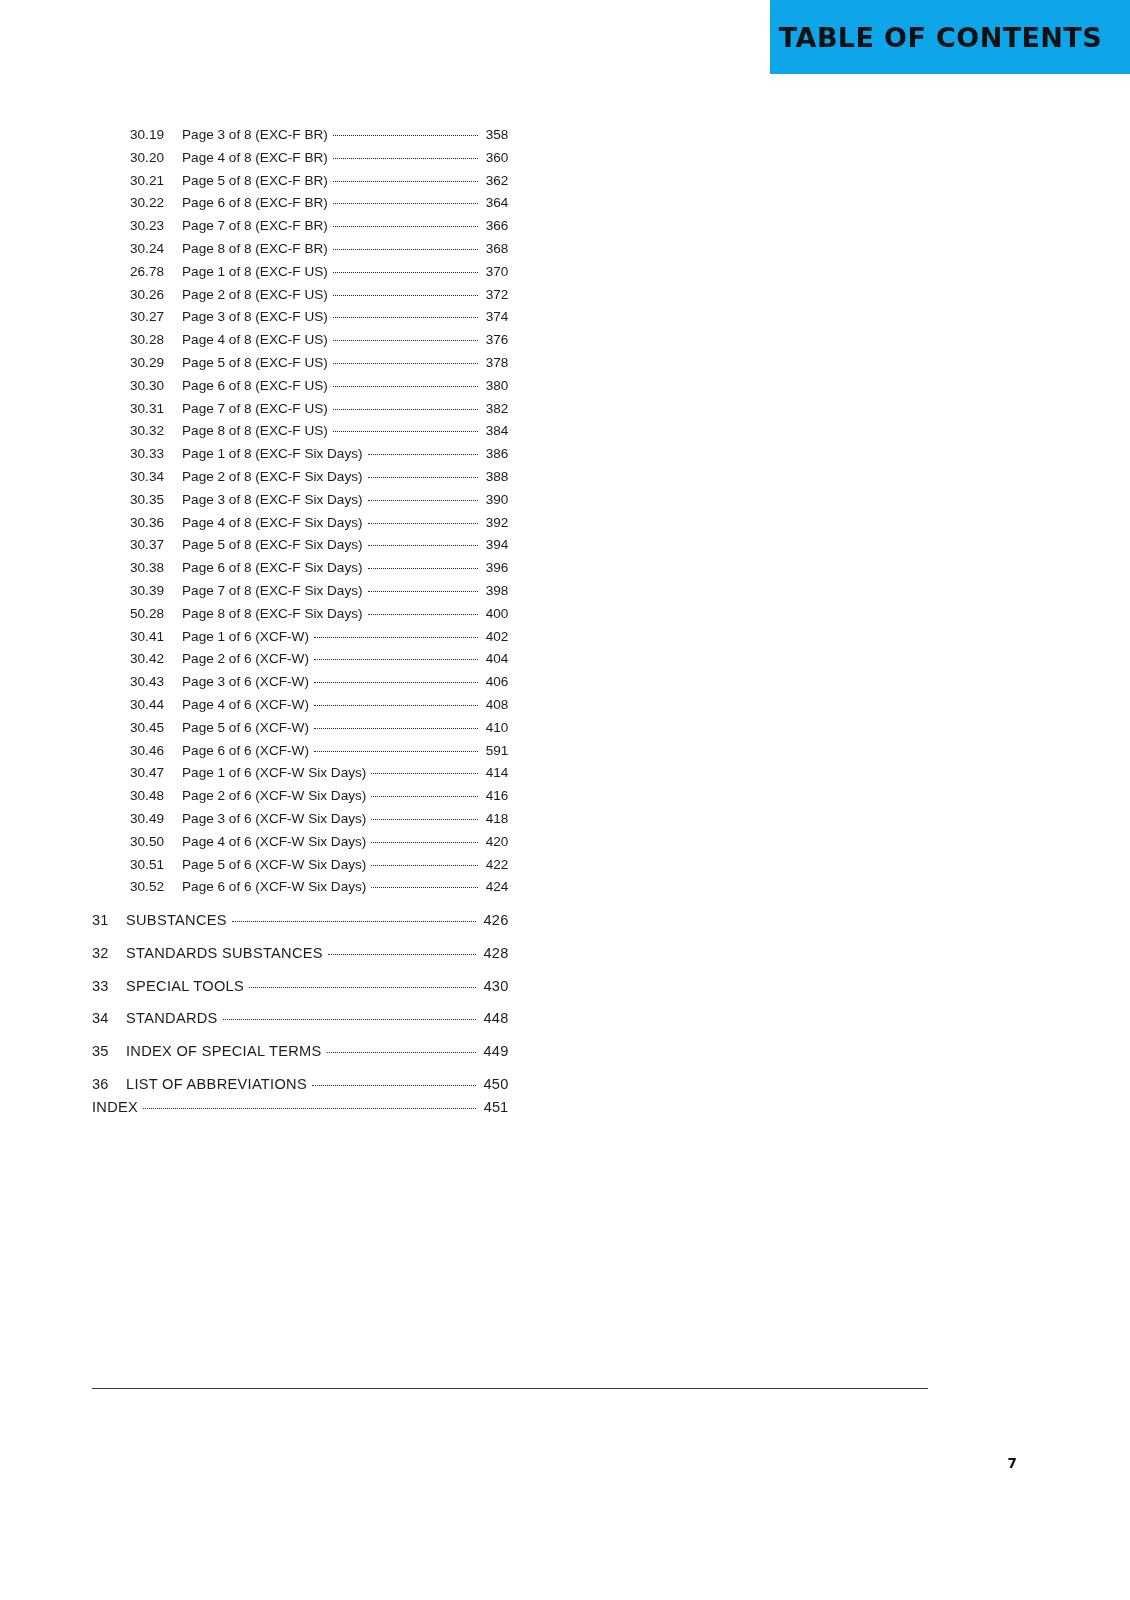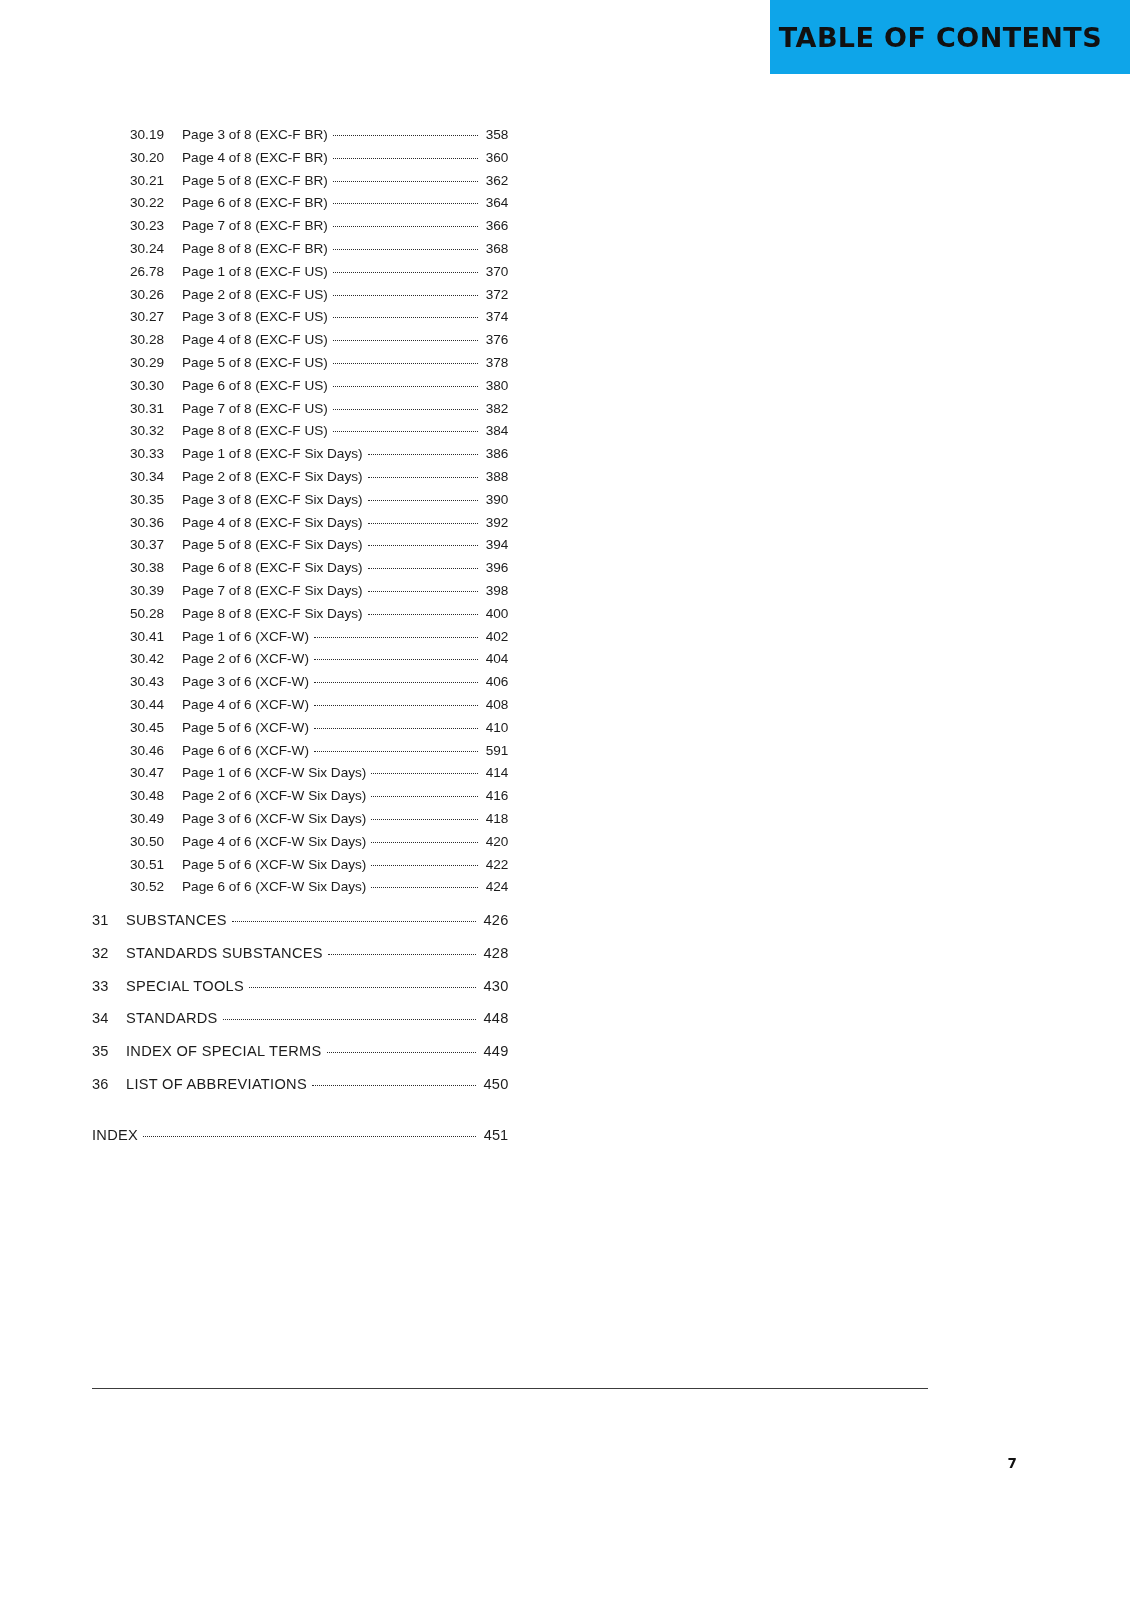--- a/index.html
+++ b/index.html
@@ -82,21 +82,21 @@
   .row.chapter .num {
     width: 34px;
     flex: 0 0 34px;
   }
   .row.chapter .label {
     flex: 0 0 auto;
     letter-spacing: 0.3px;
   }
 
   .row.index-row {
-    margin-top: 28px;
+    margin-top: 0;
     font-size: 14.6px;
   }
   .row.index-row .label {
     flex: 0 0 auto;
     letter-spacing: 0.3px;
   }
 
   .dots {
     flex: 1 1 auto;
     overflow: hidden;

